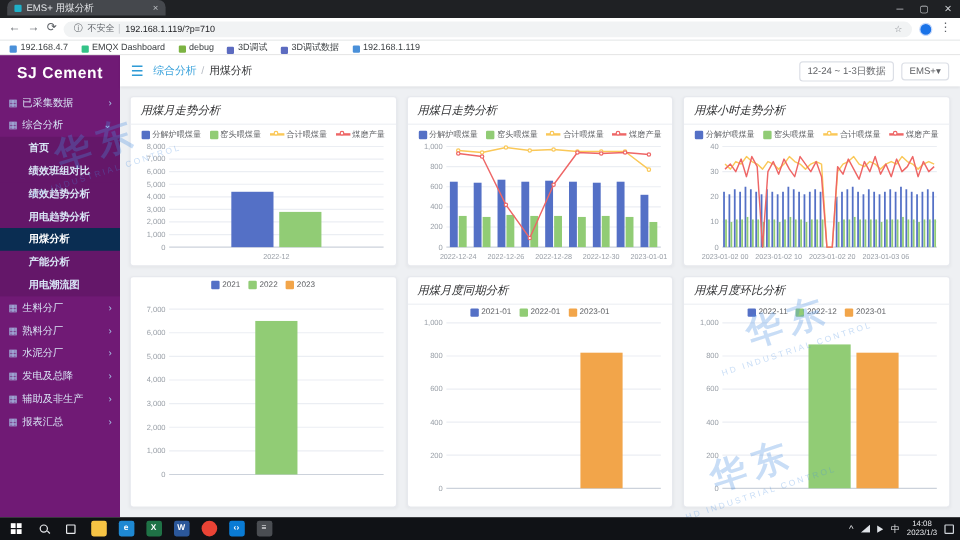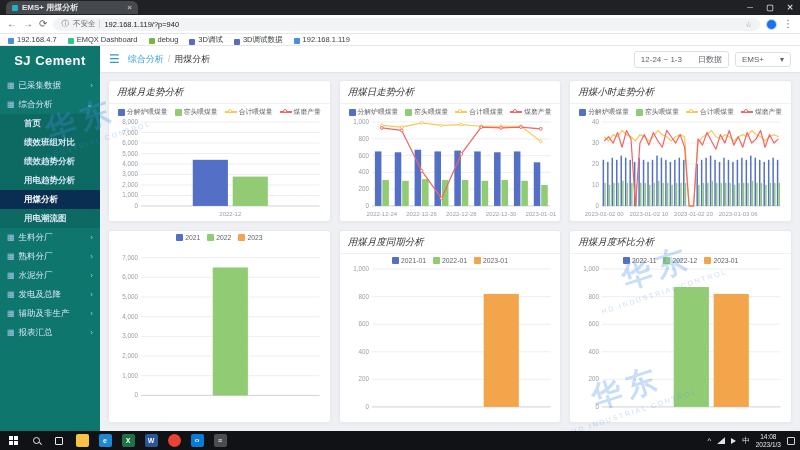--- a/index.html
+++ b/index.html
@@ -1,20 +1,20 @@
 <!DOCTYPE html>
 <html><head>
 <meta charset="utf-8">
 <style>
   html,body{margin:0;padding:0;width:800px;height:450px;overflow:hidden;background:#fff;
     font-family:"Liberation Sans",sans-serif;position:relative;}
   *{box-sizing:border-box;}
 
   
-  #tabbar{height:15px;background:#1f2124;display:flex;align-items:center;padding-left:6px;position:relative;font-weight:bold;}
+  #tabbar{height:15px;background:#1f2124;display:flex;align-items:flex-start;padding-left:6px;position:relative;}
   .tab{height:13px;width:132px;background:#45484d;border-radius:6px 6px 0 0;display:flex;align-items:center;gap:4px;padding:0 6px;color:#e3e5e8;font-size:8px;}
   .tab-fav{width:6px;height:6px;background:#1fb0c8;border-radius:1px;flex-shrink:0;}
   .tab-title{white-space:nowrap;overflow:hidden;}
   .tab-close{margin-left:auto;color:#b9bcc0;font-size:8px;}
   .win-controls{position:absolute;right:0;top:0;height:15px;display:flex;}
   .win-btn{width:20px;text-align:center;color:#cfd2d6;font-size:8px;line-height:15px;}
 
   #toolbar{height:19px;background:#fff;display:flex;align-items:center;gap:6px;padding:0 7px;border-bottom:1px solid #e4e6e8;}
   .nav-ico{color:#5f6368;font-size:10px;line-height:1;}
   #address{flex:1;height:13px;background:#f1f3f4;border-radius:7px;display:flex;align-items:center;gap:4px;padding:0 8px;font-size:7.5px;color:#5f6368;}
@@ -22,37 +22,37 @@
   #address .url{color:#202124;}
   #address .star{margin-left:auto;color:#80868b;}
   .avatar{width:11px;height:11px;border-radius:50%;background:#1a73e8;border:1px solid #c8dafc;}
 
   #bookmarks{height:12px;background:#fff;display:flex;align-items:center;gap:11px;padding:0 8px;border-bottom:1px solid #e8e8e8;font-size:7.5px;color:#3c4043;}
   .bm{display:flex;align-items:flex-end;gap:3px;white-space:nowrap;}
   .bm i{width:6px;height:6px;border-radius:1px;display:inline-block;}
 
   
   #app{display:flex;height:385px;background:#eef0f3;}
-  #sidebar{width:100px;flex-shrink:0;background:#0f766e;color:#d9e6f6;overflow:hidden;}
+  #sidebar{width:100px;flex-shrink:0;background:#701a75;color:#d9e6f6;overflow:hidden;}
   .logo{height:30px;line-height:30px;text-align:center;color:#fff;font-weight:bold;font-size:13px;letter-spacing:0.5px;}
   .mi{height:19px;display:flex;align-items:center;gap:4px;padding:0 7px;font-size:8.5px;cursor:pointer;}
   .mi .mico{font-size:8px;color:#a9c7ea;line-height:1;}
   .mi .chev{margin-left:auto;font-size:8px;color:#a9c7ea;line-height:1;}
   .mi.sub{padding-left:24px;background:rgba(0,0,0,0.10);font-weight:bold;}
   .mi.active{background:#0a2d52;color:#fff;}
 
   #main{flex:1;display:flex;flex-direction:column;min-width:0;}
   #content-header{height:26px;background:#fff;display:flex;align-items:center;gap:8px;padding:0 9px;box-shadow:0 1px 2px rgba(0,0,0,0.06);position:relative;z-index:2;}
   .burger{color:#2f9bd6;font-size:12px;line-height:1;}
   .crumb{font-size:9px;display:flex;gap:4px;align-items:center;}
   .crumb .c1{color:#38a1db;}
   .crumb .sep{color:#b9bec6;}
   .crumb .c2{color:#303133;}
   .hdr-right{margin-left:auto;display:flex;gap:6px;align-items:center;}
-  .pill{border:1px solid #dcdfe6;border-radius:3px;background:#fff;font-size:8px;color:#606266;padding:2px 6px;display:flex;align-items:center;gap:16px;white-space:nowrap;}
+  .pill{border:1px solid #dcdfe6;border-radius:3px;background:#fff;font-size:8px;color:#606266;padding:2px 6px;display:flex;align-items:center;gap:0;white-space:nowrap;}
 
   #charts{flex:1;display:grid;grid-template-columns:1fr 1fr 1fr;grid-template-rows:142px 1fr;gap:8px;padding:8px;min-height:0;}
   .card{background:#fff;border:1px solid #e7e9ee;border-radius:3px;display:flex;flex-direction:column;min-height:0;box-shadow:0 1px 3px rgba(0,0,0,0.04);}
   .card-title{font-size:9.5px;color:#303133;padding:5px 8px 4px;border-bottom:1px solid #eef0f4;font-style:italic;}
   .legend{display:flex;justify-content:center;align-items:center;gap:7px;font-size:6.8px;color:#606266;padding:3px 2px 0;}
   .lg{display:inline-flex;align-items:center;gap:2px;}
   .lg-bar{width:7px;height:7px;border-radius:1px;display:inline-block;}
   .lg-line{width:12px;height:2px;display:inline-block;position:relative;}
   .lg-dot{position:absolute;left:3px;top:-2px;width:4px;height:4px;border:1px solid;background:#fff;border-radius:50%;}
   .plot-wrap{flex:1;min-height:0;padding:0 2px 2px;}
@@ -101,21 +101,21 @@
 </div>
 
 <div id="toolbar">
   <span class="nav-ico">←</span>
   <span class="nav-ico">→</span>
   <span class="nav-ico">⟳</span>
   <div id="address">
     <span>ⓘ</span>
     <span class="sec">不安全</span>
     <span class="divider"></span>
-    <span class="url">192.168.1.119/?p=940</span>
+    <span class="url">192.168.1.119/?p=710</span>
     <span class="star">☆</span>
   </div>
   <span class="avatar"></span>
   <span class="nav-ico">⋮</span>
 </div>
 
 <div id="bookmarks">
     <span class="bm">
       <i style="background: rgb(74, 144, 217);"></i>
       <span>192.168.4.7</span>
@@ -163,20 +163,23 @@
           <span>绩效班组对比</span>
         </div>
         <div class="mi sub">
           <span>绩效趋势分析</span>
         </div>
         <div class="mi sub">
           <span>用电趋势分析</span>
         </div>
         <div class="mi sub active">
           <span>用煤分析</span>
+        </div>
+        <div class="mi sub">
+          <span>产能分析</span>
         </div>
         <div class="mi sub">
           <span>用电潮流图</span>
         </div>
         <div class="mi">
           <span class="mico">▦</span>
           <span>生料分厂</span>
           <span class="chev">›</span>
         </div>
         <div class="mi">

